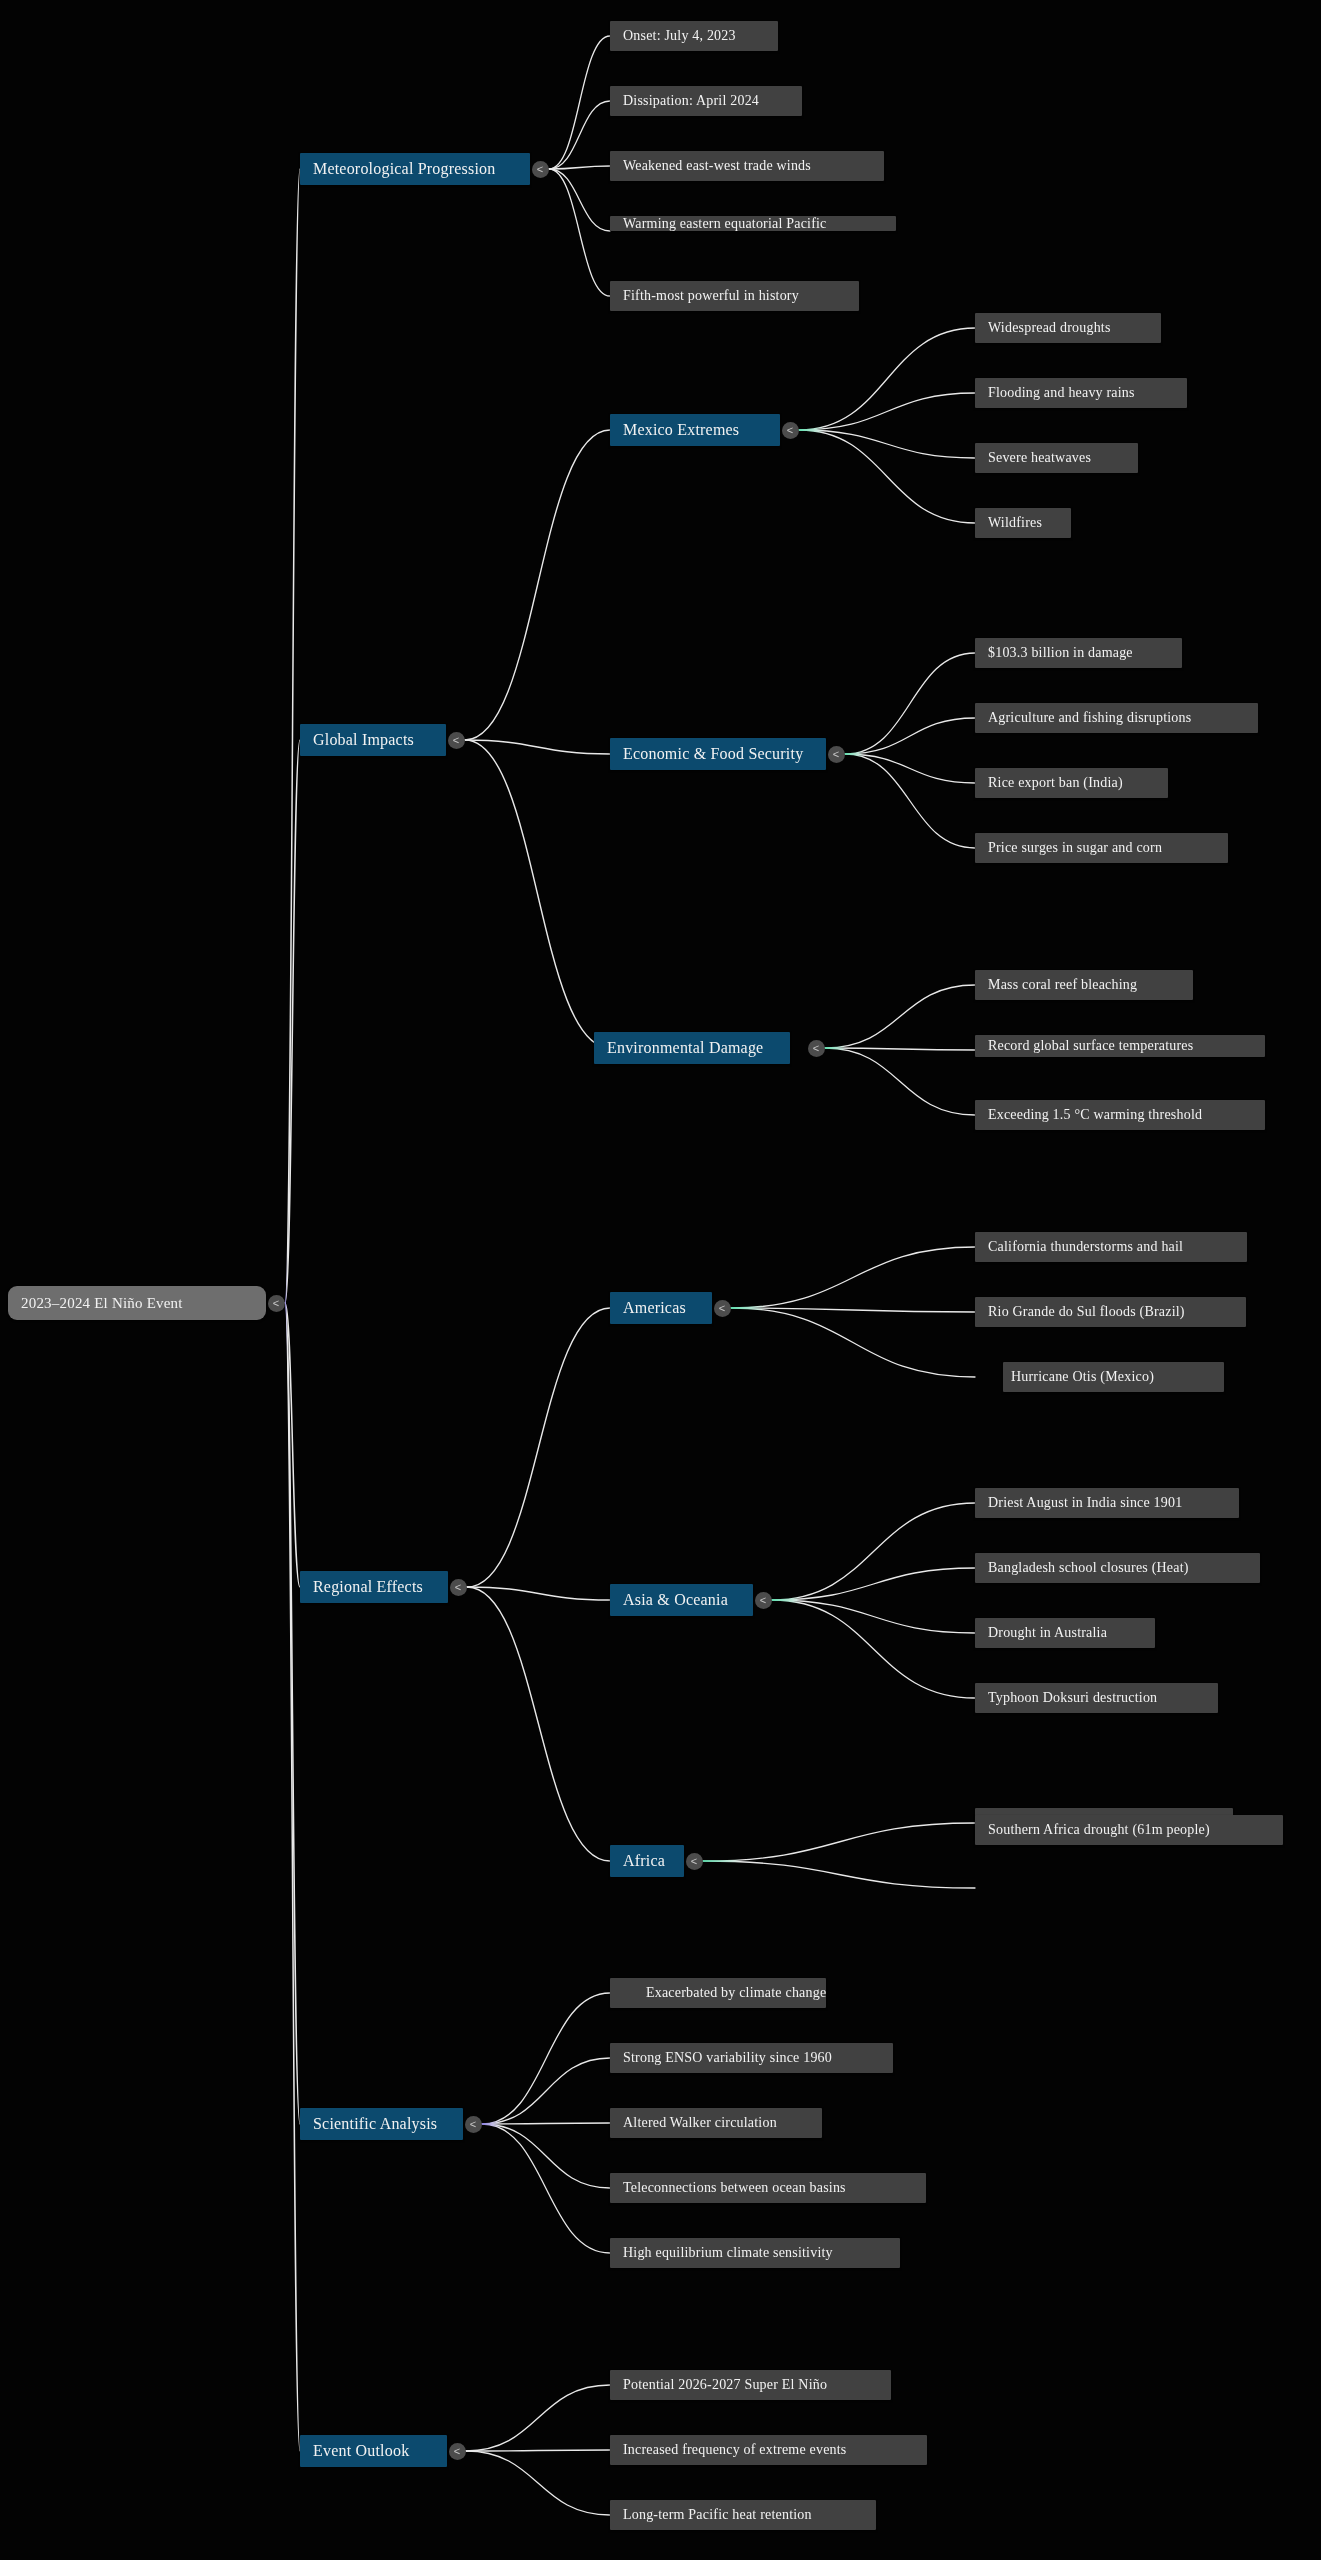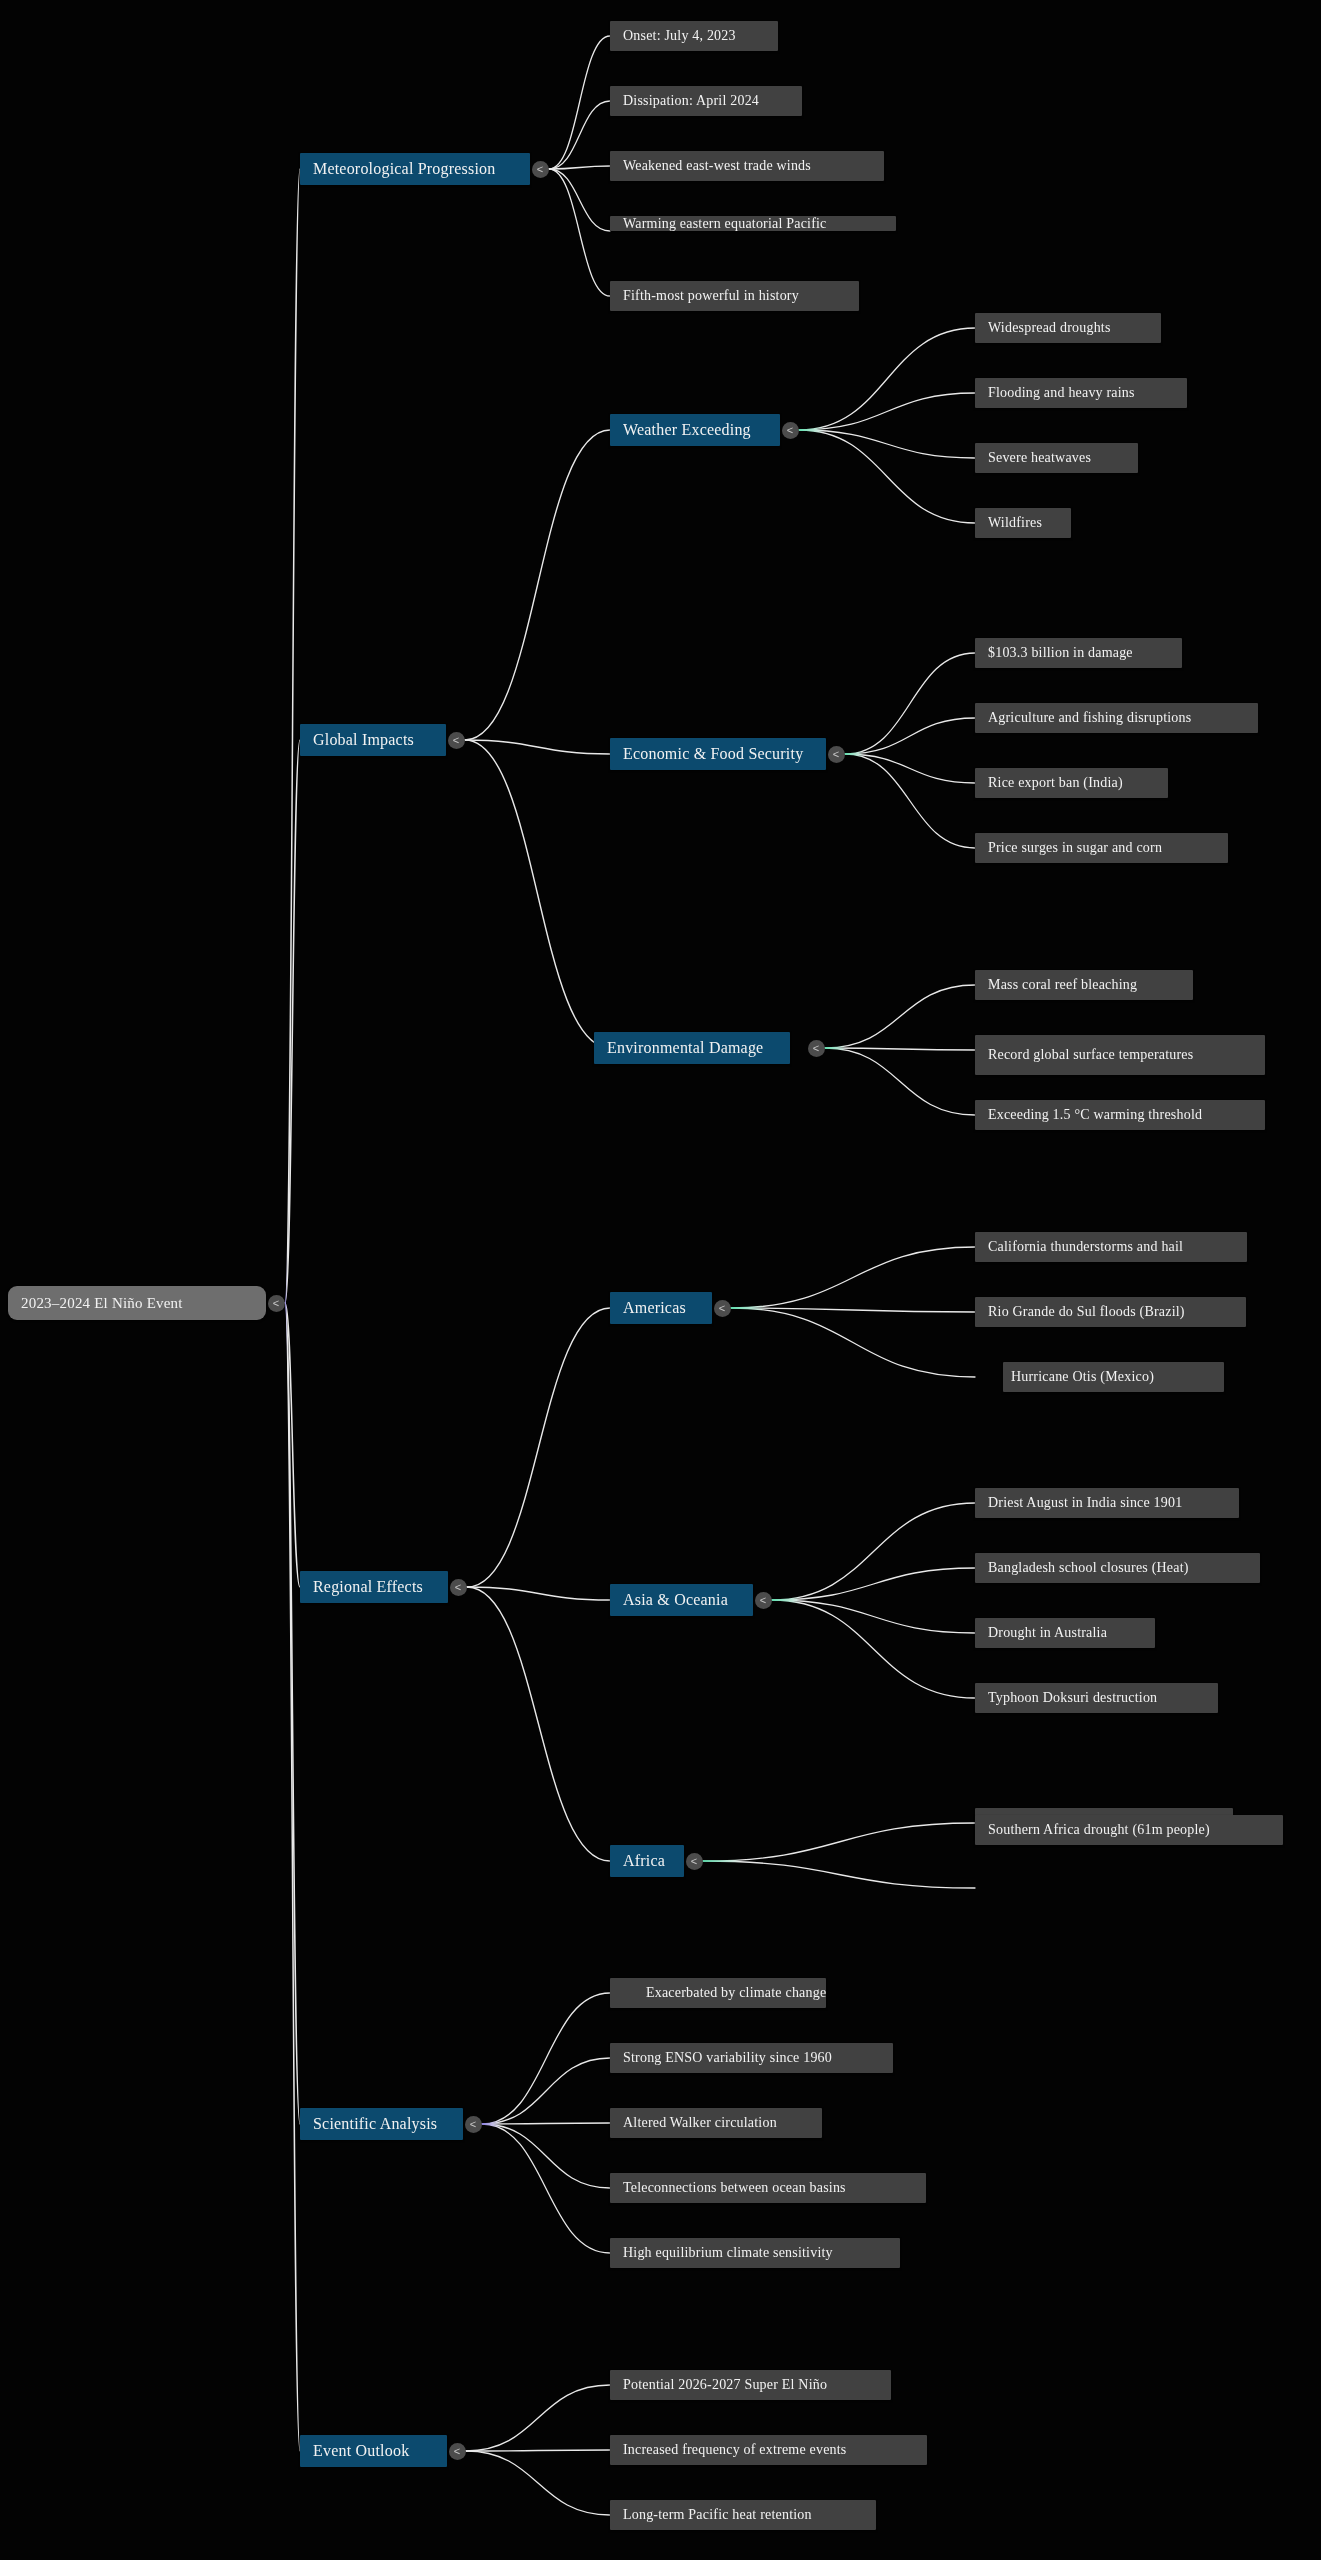--- a/index.html
+++ b/index.html
@@ -139,21 +139,21 @@
         <span>Warming eastern equatorial Pacific</span>
       </div>
       <div class="node leaf" style="left: 610px; top: 281px; width: 249px; height: 30px;">
         <span>Fifth-most powerful in history</span>
       </div>
       <div class="node branch" style="left: 300px; top: 724px; width: 146px; height: 32px;">
         <span>Global Impacts</span>
       </div>
       <div class="toggle" style="left: 447.5px; top: 731.5px;">&lt;</div>
       <div class="node branch" style="left: 610px; top: 414px; width: 170px; height: 32px;">
-        <span>Weather Exceeding</span>
+        <span>Mexico Extremes</span>
       </div>
       <div class="toggle" style="left: 781.5px; top: 421.5px;">&lt;</div>
       <div class="node leaf" style="left: 975px; top: 313px; width: 186px; height: 30px;">
         <span>Widespread droughts</span>
       </div>
       <div class="node leaf" style="left: 975px; top: 378px; width: 212px; height: 30px;">
         <span>Flooding and heavy rains</span>
       </div>
       <div class="node leaf" style="left: 975px; top: 443px; width: 163px; height: 30px;">
         <span>Severe heatwaves</span>
@@ -177,21 +177,21 @@
       <div class="node leaf" style="left: 975px; top: 833px; width: 253px; height: 30px;">
         <span>Price surges in sugar and corn</span>
       </div>
       <div class="node branch" style="left: 594px; top: 1032px; width: 196px; height: 32px;">
         <span>Environmental Damage</span>
       </div>
       <div class="toggle" style="left: 807.5px; top: 1039.5px;">&lt;</div>
       <div class="node leaf" style="left: 975px; top: 970px; width: 218px; height: 30px;">
         <span>Mass coral reef bleaching</span>
       </div>
-      <div class="node leaf" style="left: 975px; top: 1035px; width: 290px; height: 40px;">
+      <div class="node leaf" style="left: 975px; top: 1035px; width: 290px; height: 22px;">
         <span>Record global surface temperatures</span>
       </div>
       <div class="node leaf" style="left: 975px; top: 1100px; width: 290px; height: 30px;">
         <span>Exceeding 1.5 °C warming threshold</span>
       </div>
       <div class="node branch" style="left: 300px; top: 1571px; width: 148px; height: 32px;">
         <span>Regional Effects</span>
       </div>
       <div class="toggle" style="left: 449.5px; top: 1578.5px;">&lt;</div>
       <div class="node branch" style="left: 610px; top: 1292px; width: 102px; height: 32px;">

